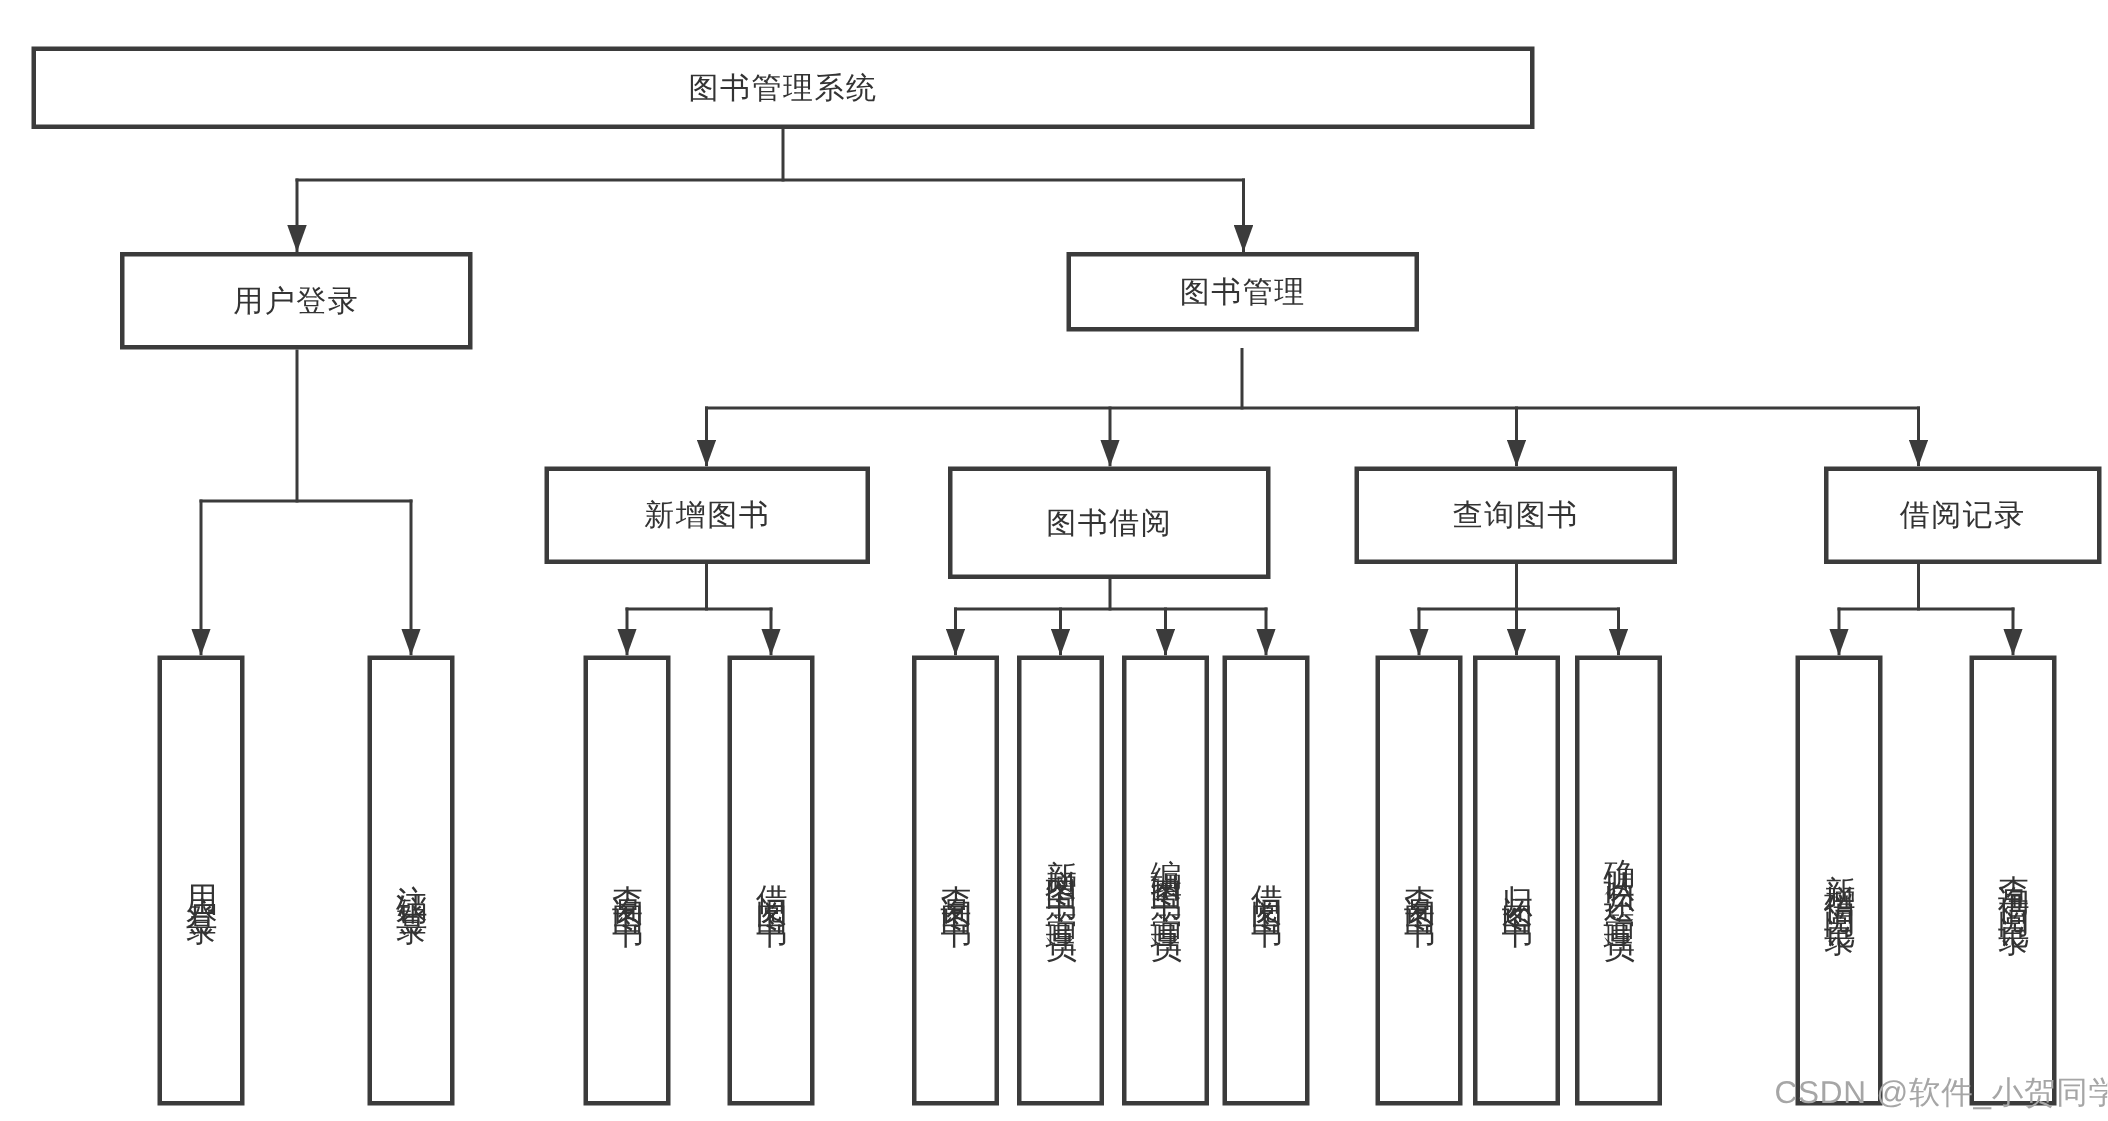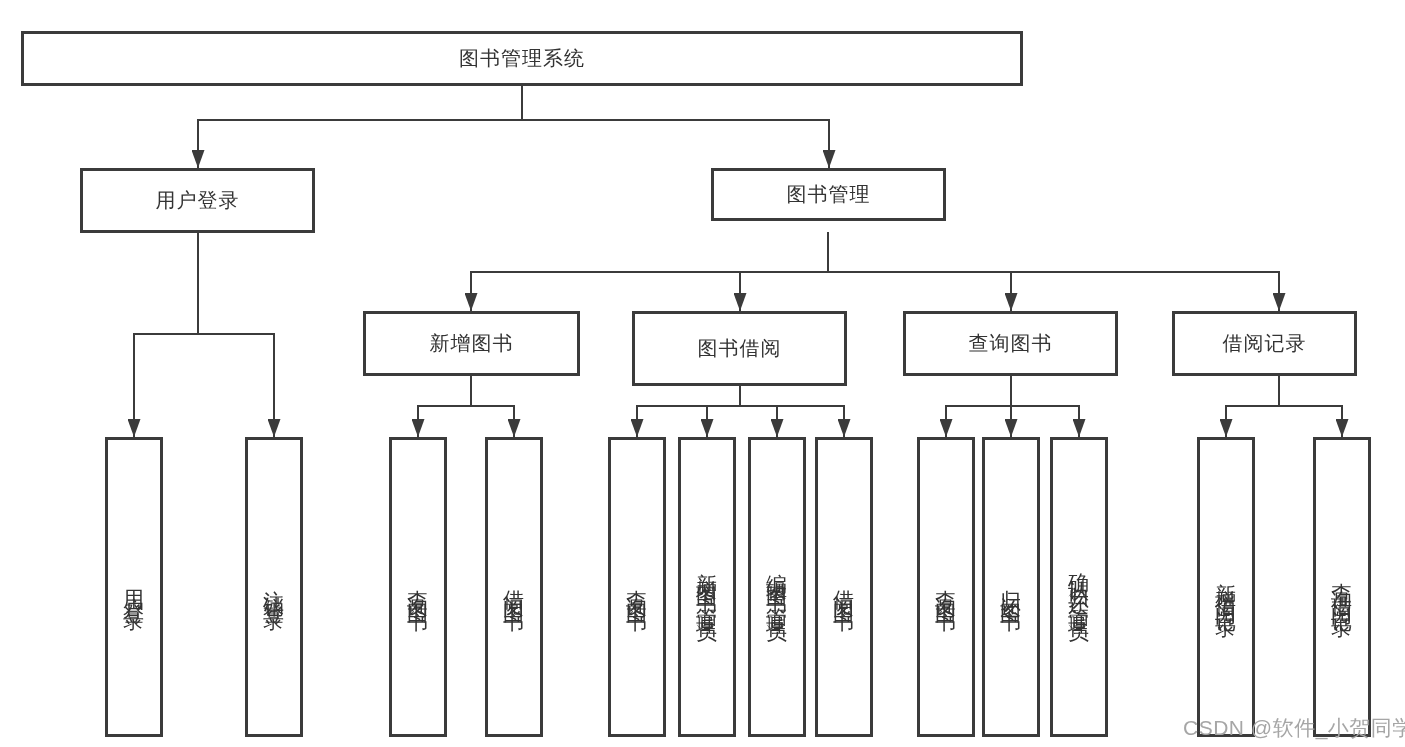--- a/index.html
+++ b/index.html
@@ -44,21 +44,21 @@
 
   
   #n-root           { left: 21px;   top: 31px;  width: 1002px; height: 55px; }
 
   #n-user-login     { left: 80px;   top: 168px; width: 235px;  height: 65px; }
   #n-book-mgmt      { left: 711px;  top: 168px; width: 235px;  height: 53px; }
 
   #n-new-book-rec   { left: 363px;  top: 311px; width: 217px;  height: 65px; }
   #n-book-borrow    { left: 632px;  top: 311px; width: 215px;  height: 75px; }
   #n-current-borrow { left: 903px;  top: 311px; width: 215px;  height: 65px; }
-  #n-borrow-records { left: 1172px; top: 311px; width: 185px;  height: 65px; text-align: right; }
+  #n-borrow-records { left: 1216px; top: 311px; width: 185px;  height: 65px; text-align: right; }
 
   .leaf { top: 437px; width: 58px; height: 300px; }
   #l-user-login   { left: 105px; }
   #l-logout       { left: 245px; }
   #l-nbr-query    { left: 389px; }
   #l-nbr-borrow   { left: 485px; }
   #l-bb-query     { left: 608px; }
   #l-bb-add       { left: 678px; }
   #l-bb-edit      { left: 748px; }
   #l-bb-borrow    { left: 815px; }

